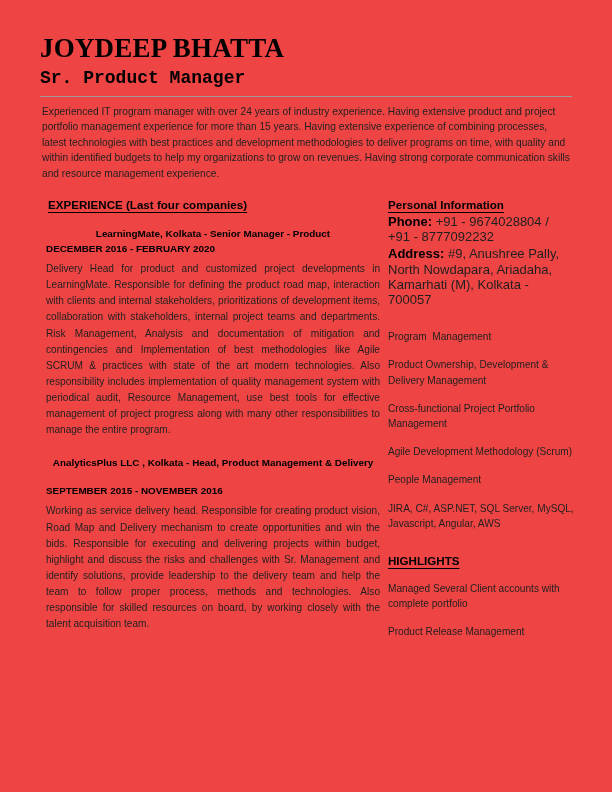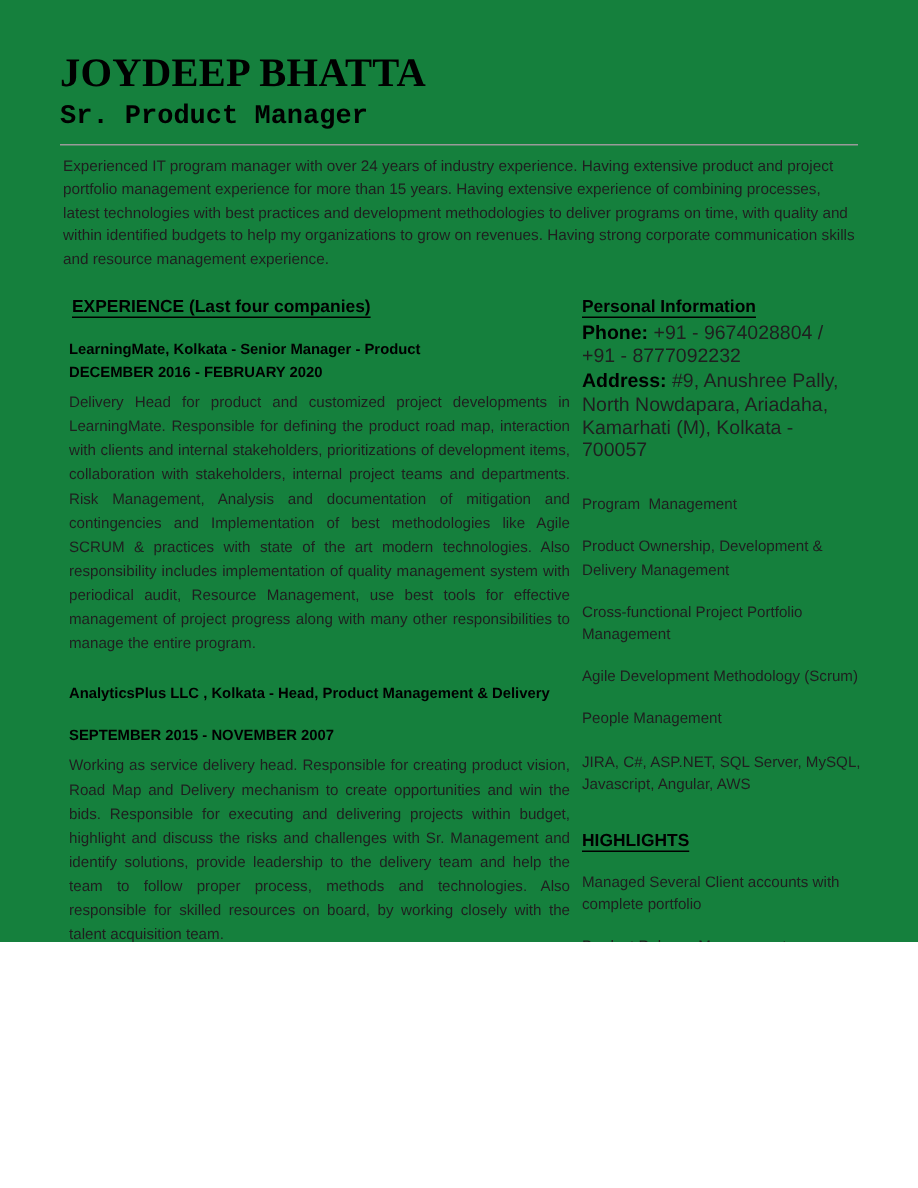--- a/index.html
+++ b/index.html
@@ -3,22 +3,22 @@
 <meta charset="utf-8">
 <style>
   html, body {
     margin: 0;
     padding: 0;
     background: #ffffff;
   }
   .page {
     position: relative;
     width: 612px;
-    height: 628px;
-    background: #15803d;
+    height: 792px;
+    background: #ef4444;
     overflow: hidden;
     font-family: "Liberation Sans", sans-serif;
     color: #1a1a1a;
   }
 
   
   .header {
     position: absolute;
     left: 40px;
     top: 33px;
@@ -96,20 +96,21 @@
     padding-left: 6px;
   }
   .job-1 { margin-top: 15px; }
   .job-2 { margin-top: 18px; }
   .job-org {
     font-size: 9.9px;
     font-weight: bold;
     line-height: 14.6px;
     color: #000000;
     margin: 0;
+    text-align: center;
   }
   .job-dates {
     font-size: 9.9px;
     font-weight: bold;
     line-height: 14.6px;
     color: #000000;
     margin: 0;
   }
   .job-2 .job-dates { margin-top: 13px; }
   .job-desc {
@@ -162,21 +163,21 @@
     <div class="section-heading exp">EXPERIENCE (Last four companies)</div>
 
     <div class="job job-1">
       <div class="job-org">LearningMate, Kolkata - Senior Manager - Product</div>
       <div class="job-dates">DECEMBER 2016 - FEBRUARY 2020</div>
       <div class="job-desc">Delivery Head for product and customized project developments in LearningMate. Responsible for defining the product road map, interaction with clients and internal stakeholders, prioritizations of development items, collaboration with stakeholders, internal project teams and departments.  Risk Management, Analysis and documentation of mitigation and contingencies and Implementation of best methodologies like Agile SCRUM &amp; practices with state of the art modern technologies. Also responsibility includes implementation of quality management system with periodical audit, Resource Management, use best tools for effective management of project progress along with many other responsibilities to manage the entire program.</div>
     </div>
 
     <div class="job job-2">
       <div class="job-org">AnalyticsPlus LLC , Kolkata - Head, Product Management &amp; Delivery</div>
-      <div class="job-dates">SEPTEMBER 2015 - NOVEMBER 2007</div>
+      <div class="job-dates">SEPTEMBER 2015 - NOVEMBER 2016</div>
       <div class="job-desc">Working as service delivery head. Responsible for creating product vision, Road Map and Delivery mechanism to create opportunities and win the bids. Responsible for executing and delivering projects within budget, highlight and discuss the risks and challenges with Sr. Management and identify solutions, provide leadership to the delivery team and help the team to follow proper process, methods and technologies.  Also responsible for skilled resources on board, by working closely with the talent acquisition team.</div>
     </div>
   </div>
 
   <div class="col-right">
 
     <div class="rblock first">
       <div class="section-heading">Personal Information</div>
 
       <div class="info-item">

